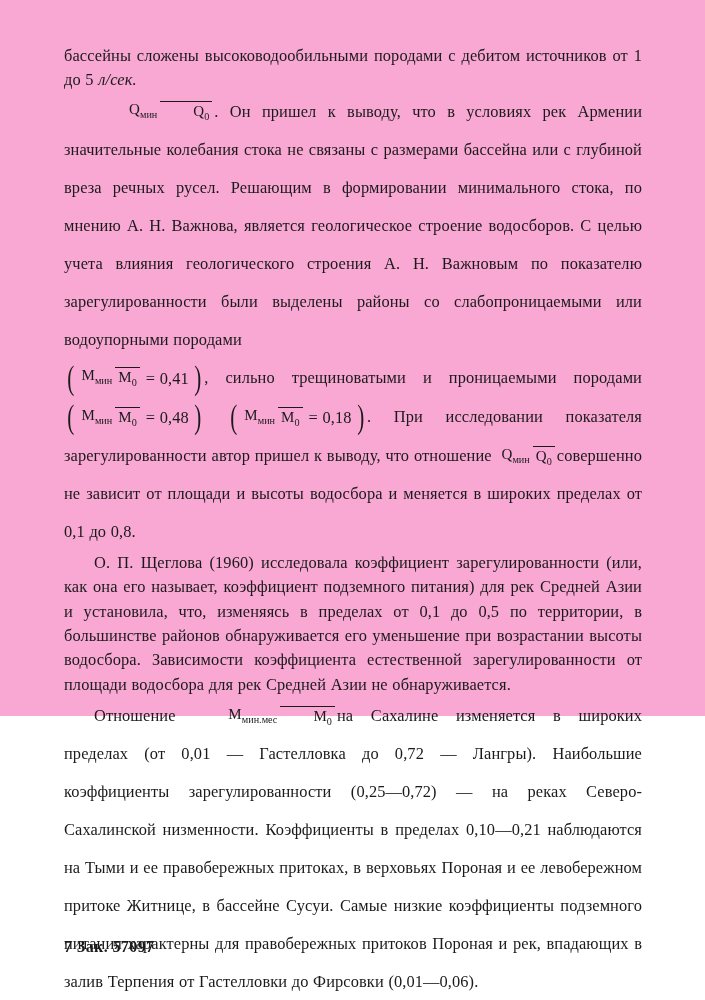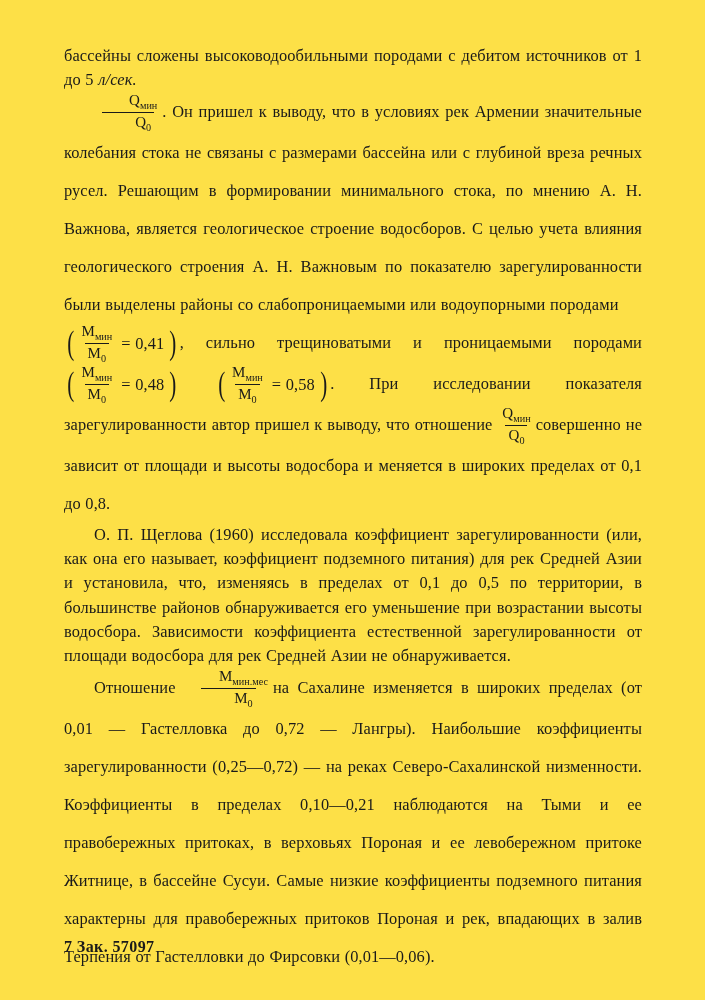--- a/index.html
+++ b/index.html
@@ -12,22 +12,22 @@
     height: 1000px;
     font-family: "Liberation Serif", serif;
     color: #1a1a1a;
     position: relative;
     overflow: hidden;
   }
   .page {
     position: absolute;
     top: 0; left: 0;
     width: 705px;
-    height: 1000px;
-    background: #fde047;
+    height: 716px;
+    background: #f9a8d4;
   }
   .content {
     position: absolute;
     left: 64px;
     top: 44px;
     width: 578px;
   }
   p {
     margin: 0 0 0 0;
     font-size: 16.4px;
@@ -35,22 +35,21 @@
     text-align: justify;
     text-justify: inter-word;
     letter-spacing: 0.1px;
     word-spacing: 0.4px;
   }
   p.indent {
     text-indent: 30px;
   }
   .frac {
     display: inline-flex;
-    flex-direction: column;
-    align-items: center;
+    flex-direction: row;
     vertical-align: middle;
     margin: 0 2px;
     line-height: 1.08;
     font-size: 15px;
     position: relative;
     top: -1px;
   }
   .frac .num {
     padding: 0 3px 1px 3px;
     white-space: nowrap;
@@ -133,21 +132,21 @@
         </span>
         <span class="eqv">= 0,48</span>
         <span class="paren">)</span>
       </span>
       <span class="paren-expr">
         <span class="paren">(</span>
         <span class="frac">
           <span class="num"><span>M</span><span class="sub">мин</span></span>
           <span class="den"><span>M</span><span class="sub">0</span></span>
         </span>
-        <span class="eqv">= 0,58</span>
+        <span class="eqv">= 0,18</span>
         <span class="paren">)</span>
       </span><span>. При исследовании показателя зарегулированности автор пришел к выводу, что отношение</span>
       <span class="frac">
         <span class="num"><span>Q</span><span class="sub">мин</span></span>
         <span class="den"><span>Q</span><span class="sub">0</span></span>
       </span><span>совершенно не зависит от площади и высоты водосбора и меняется в широких пределах от 0,1 до 0,8.</span>
     </p>
 
     <p class="indent">О. П. Щеглова (1960) исследовала коэффициент зарегулированности (или, как она его называет, коэффициент подземного питания) для рек Средней Азии и установила, что, изменяясь в пределах от 0,1 до 0,5 по территории, в большинстве районов обнаруживается его уменьшение при возрастании высоты водосбора. Зависимости коэффициента естественной зарегулированности от площади водосбора для рек Средней Азии не обнаруживается.</p>
 

